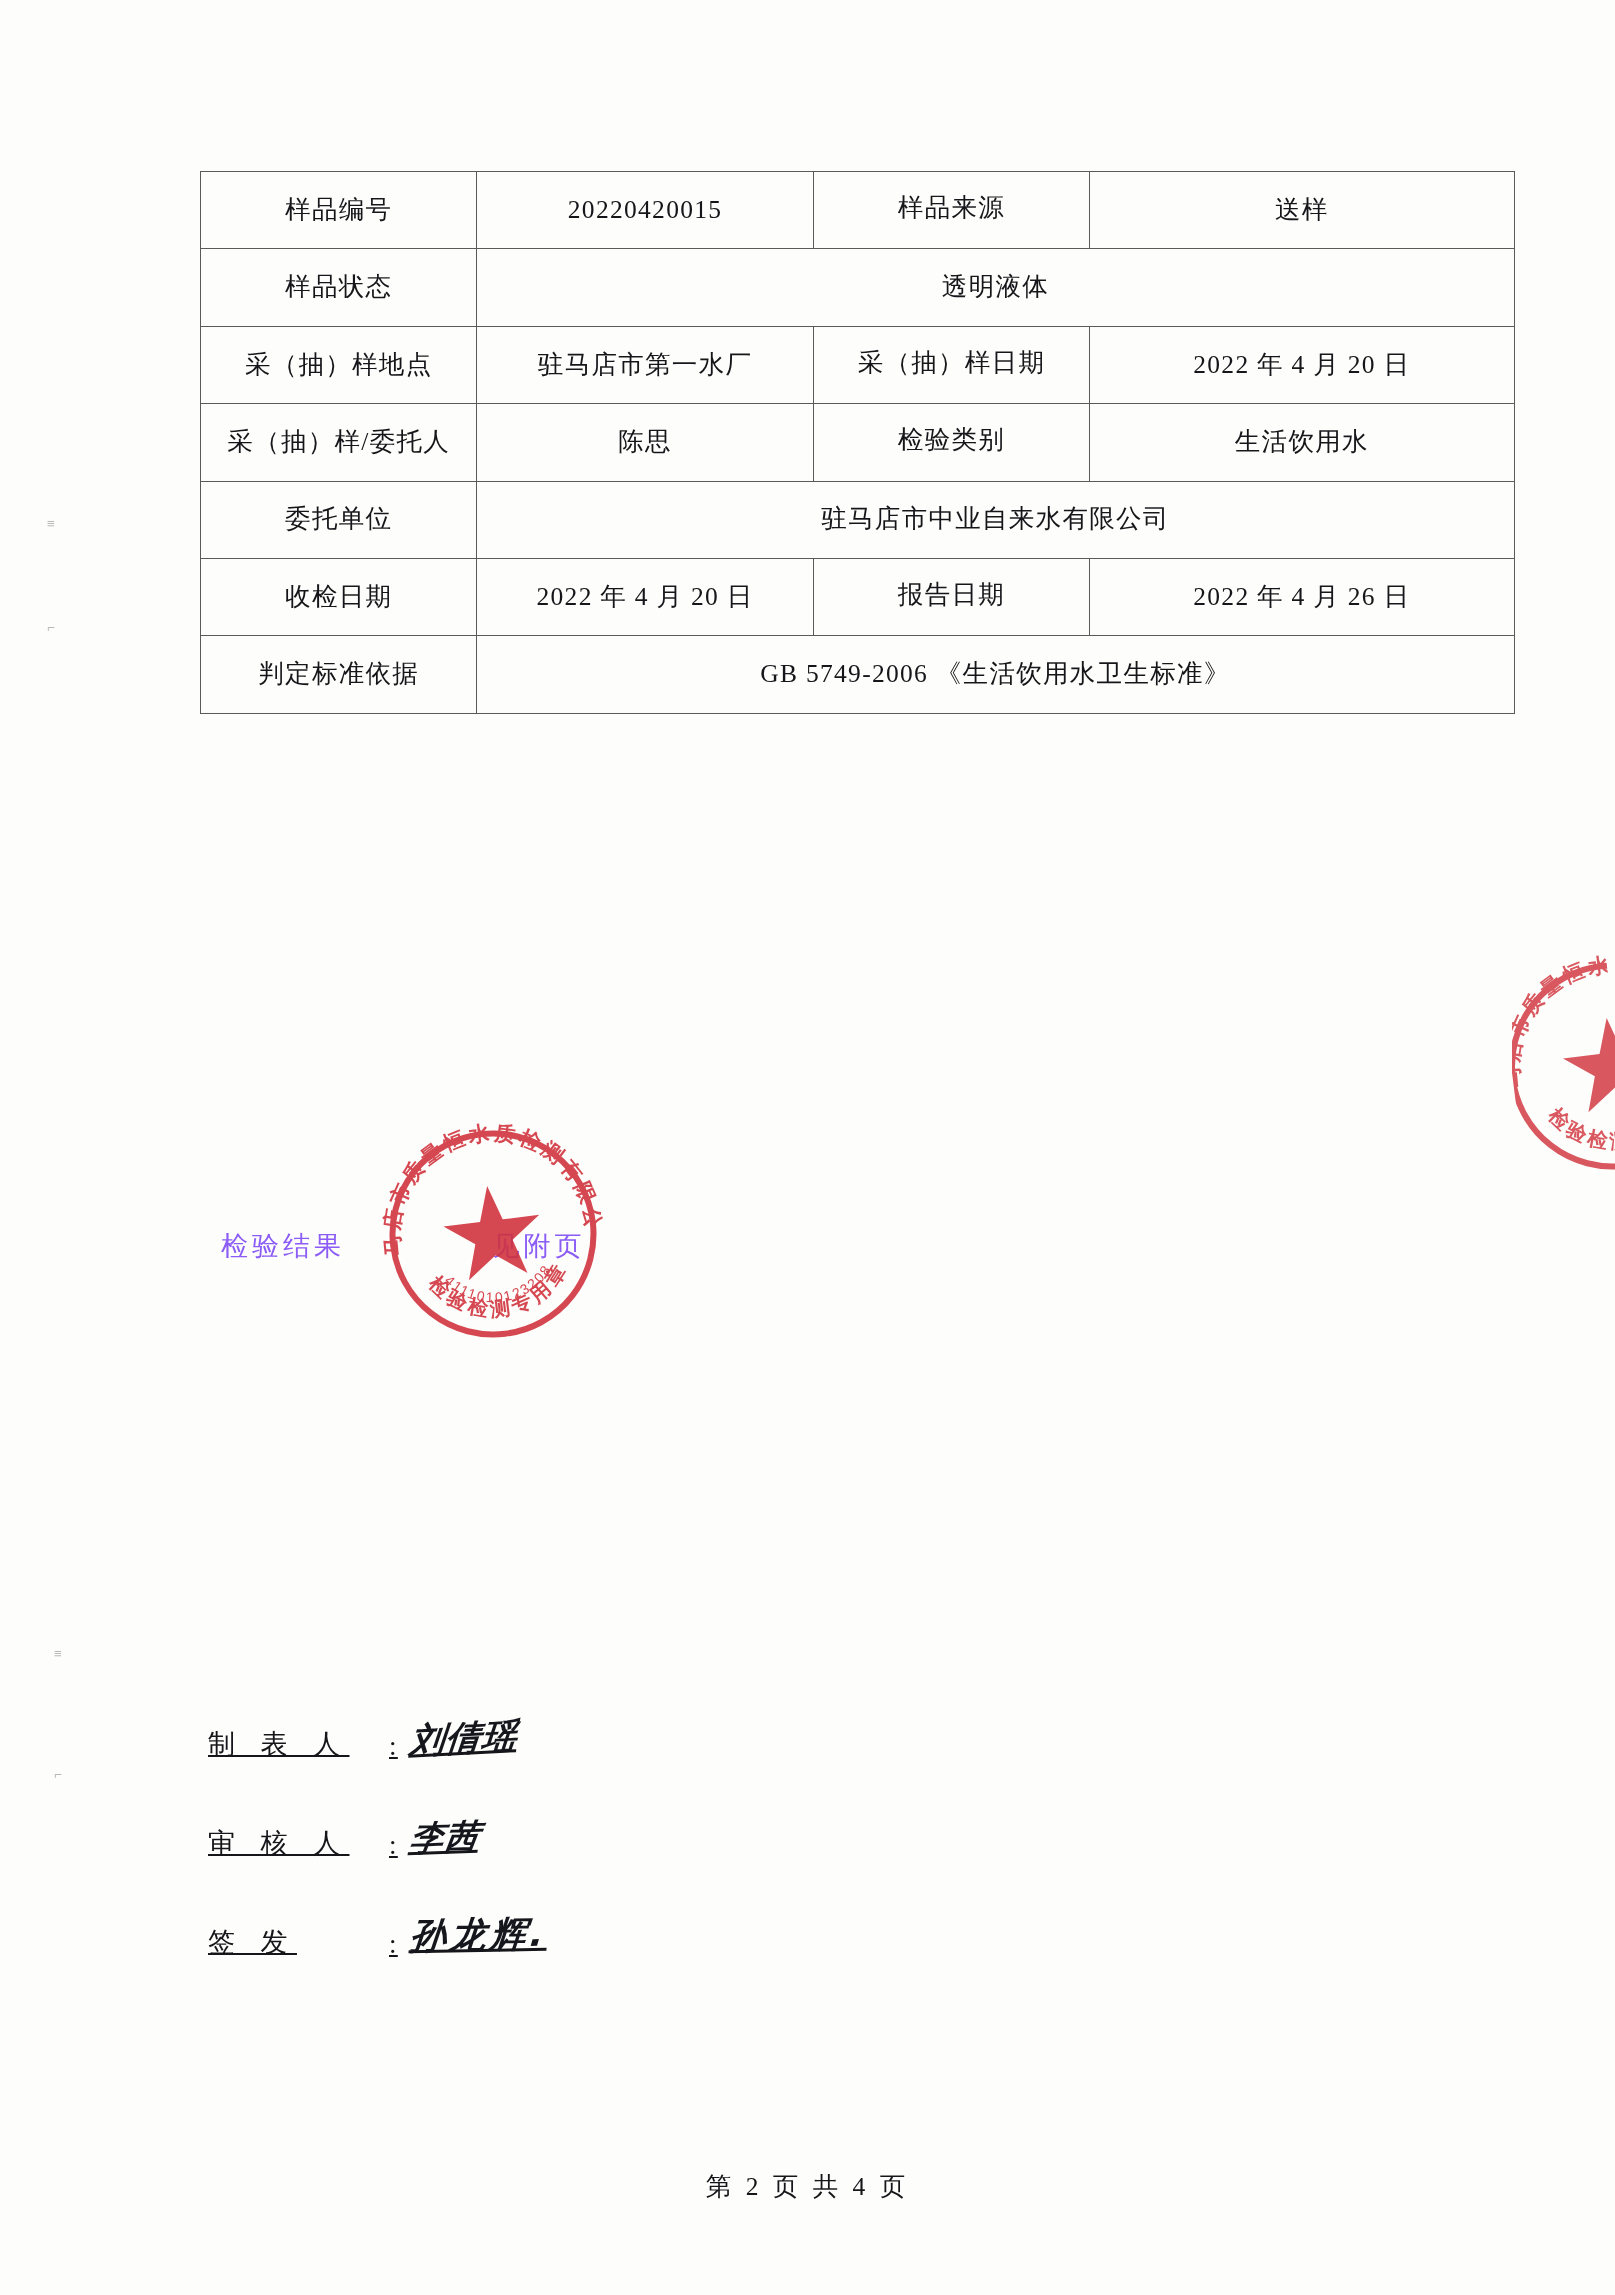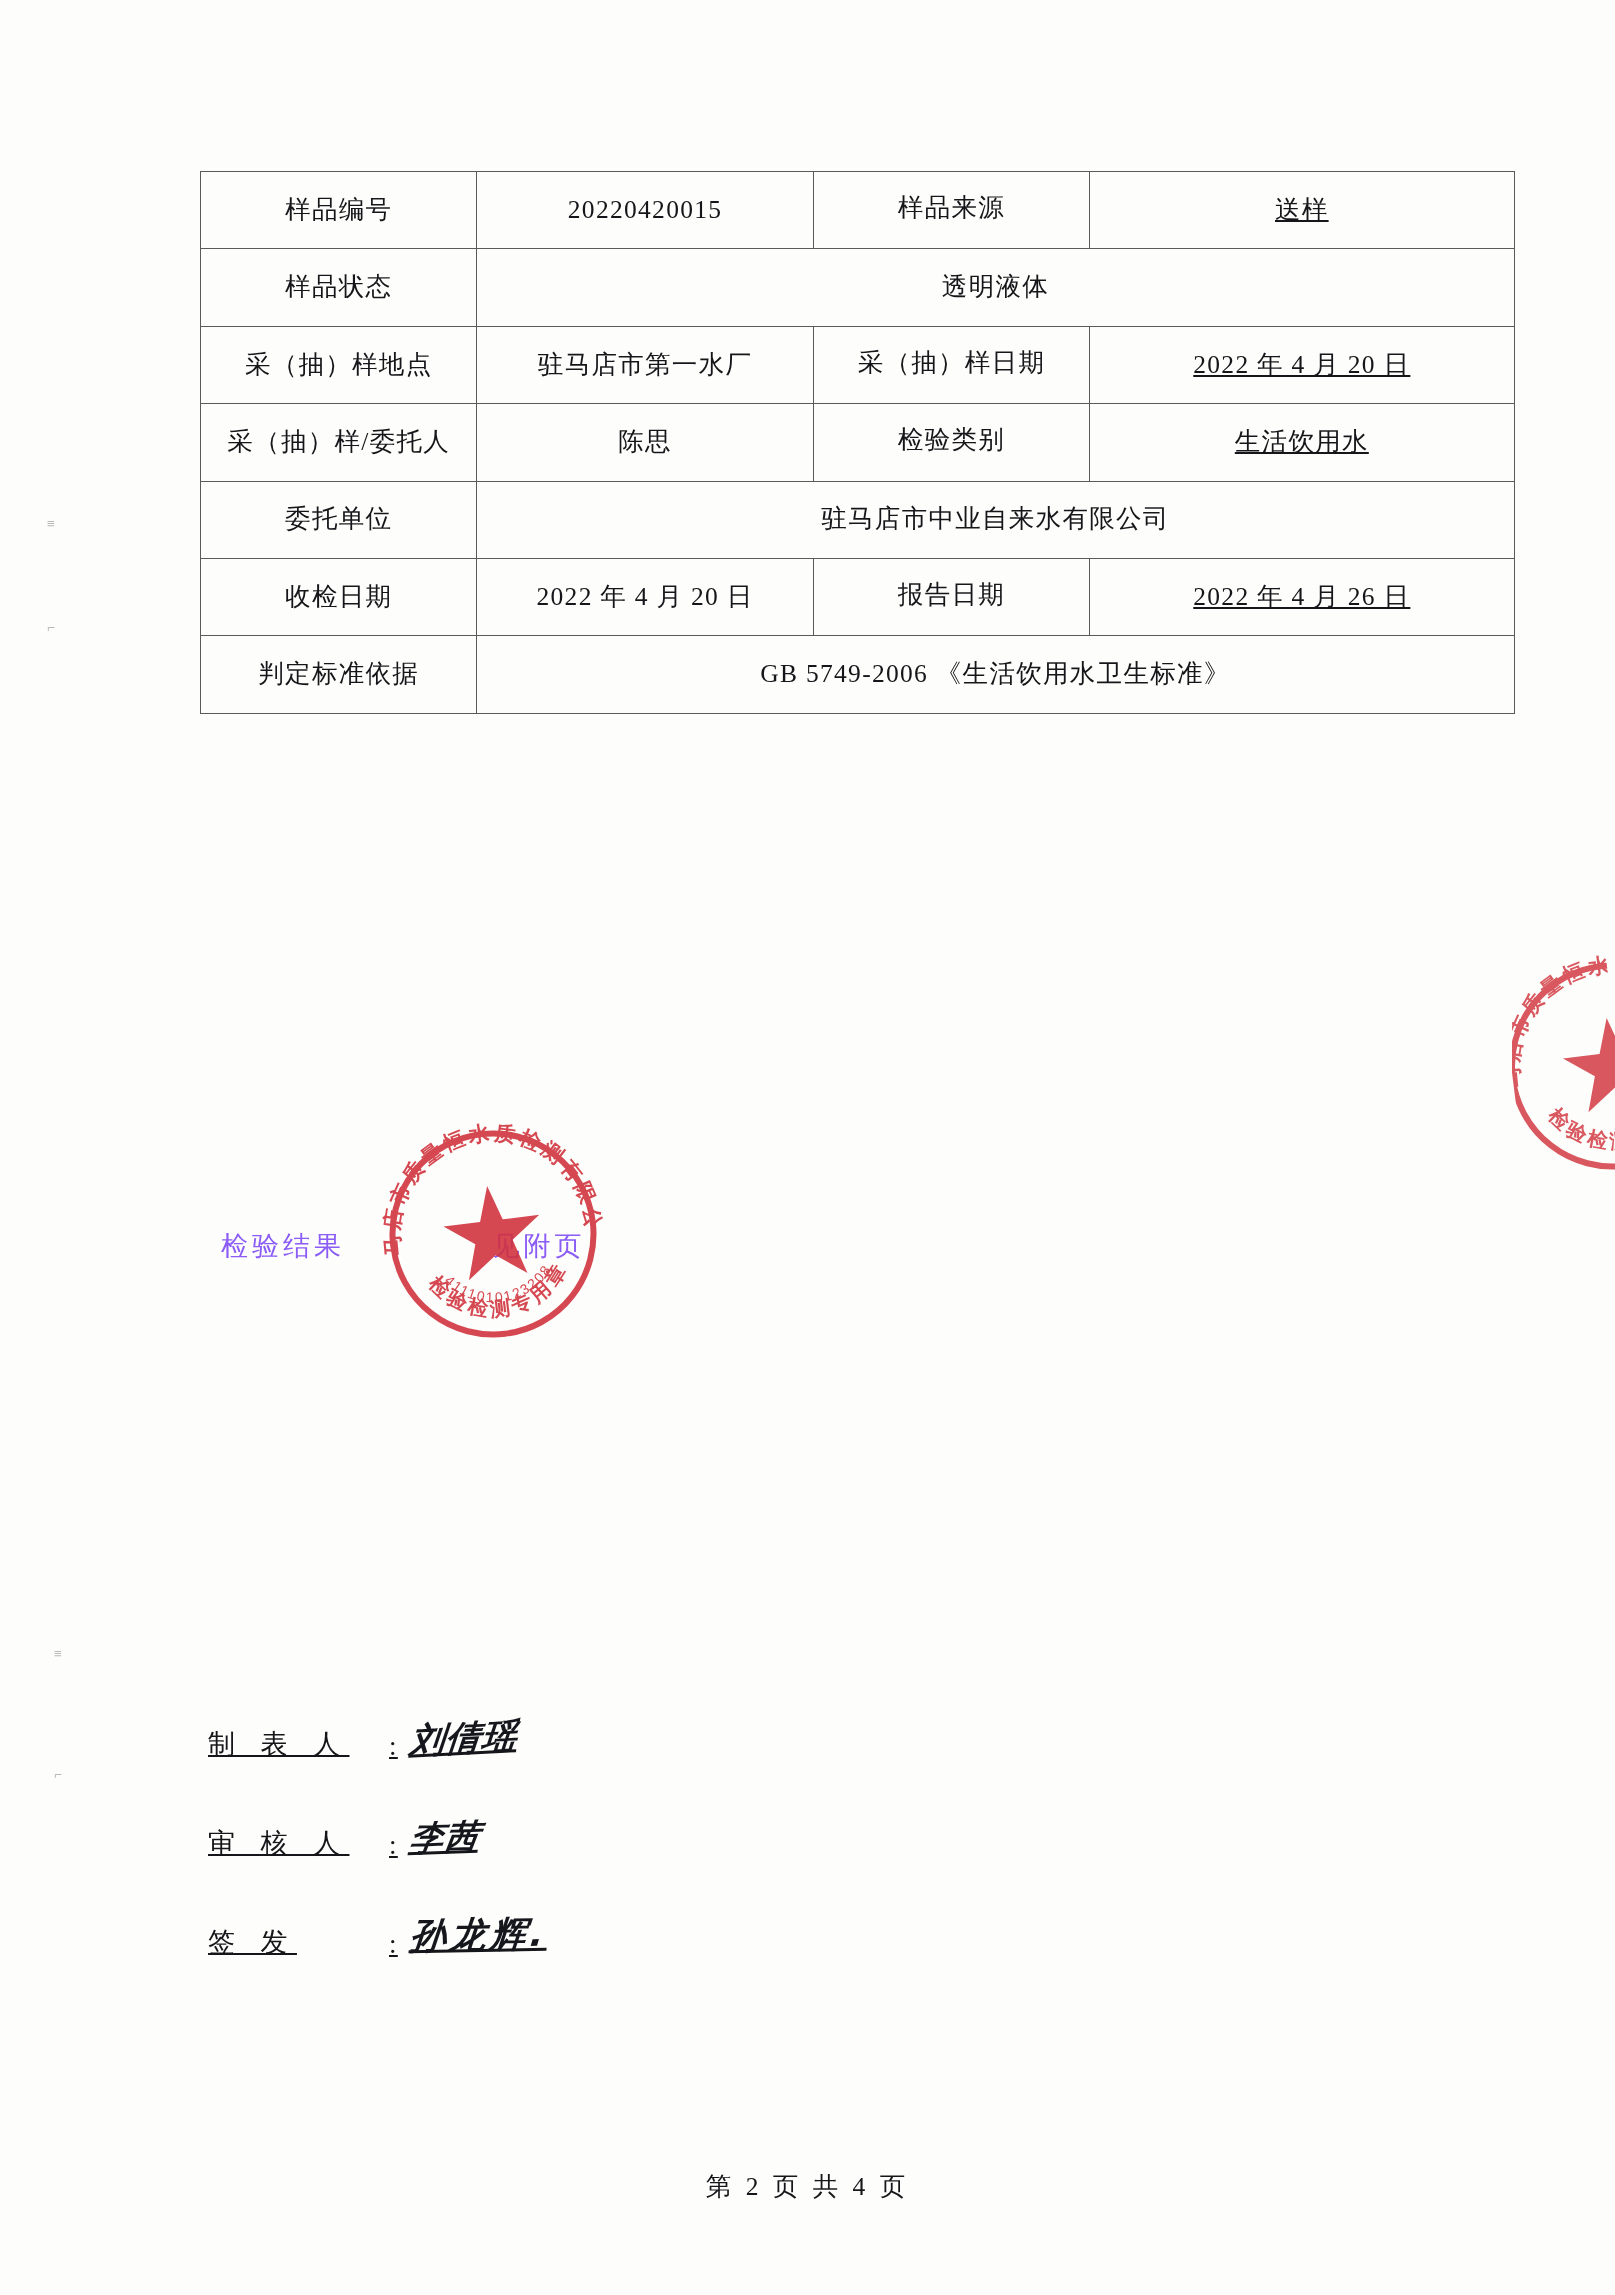--- a/index.html
+++ b/index.html
@@ -40,21 +40,21 @@
     vertical-align: middle;
     font-size: 25.5px;
     letter-spacing: 1.3px;
     color: #16161a;
     padding: 2.7px 6.7px;
     line-height: 1.35;
   }
   .col-label { width: 262px; }
   .col-v1    { width: 322px; }
   .col-l2    { width: 262px; font-family: Liberation Mono, monospace; }
-  .col-v2    { width: 410px; text-decoration: underline; }
+  .col-v2    { width: 410px; }
 
   .tall { height: 89px; }
 
   
   .result-line {
     position: absolute;
     left: 221px;
     top: 1200px;
     font-size: 27px;
     letter-spacing: 4px;

